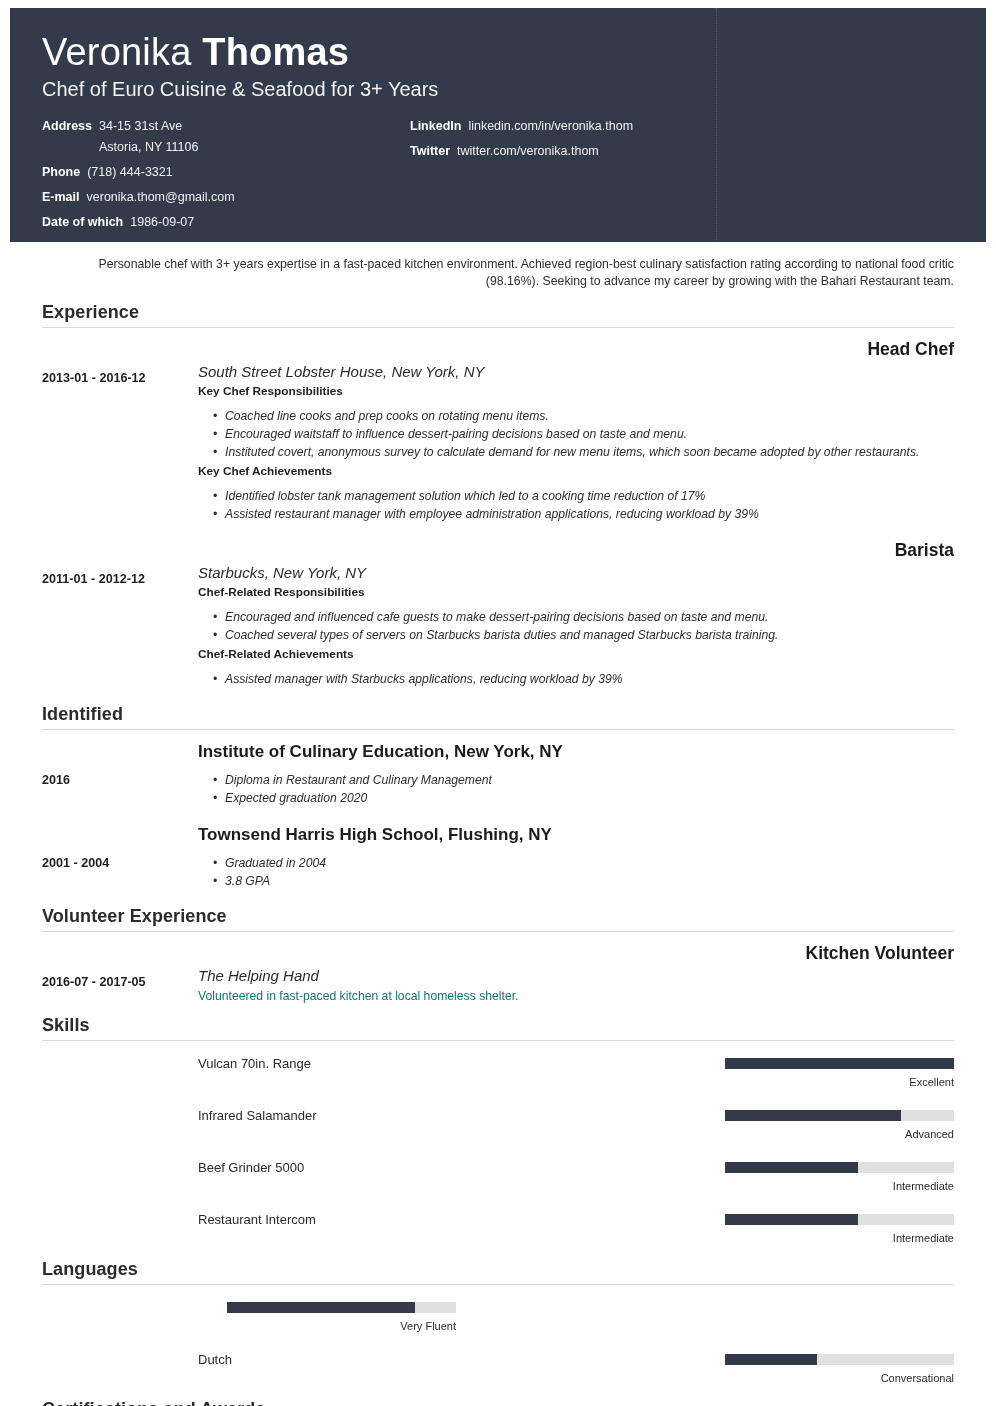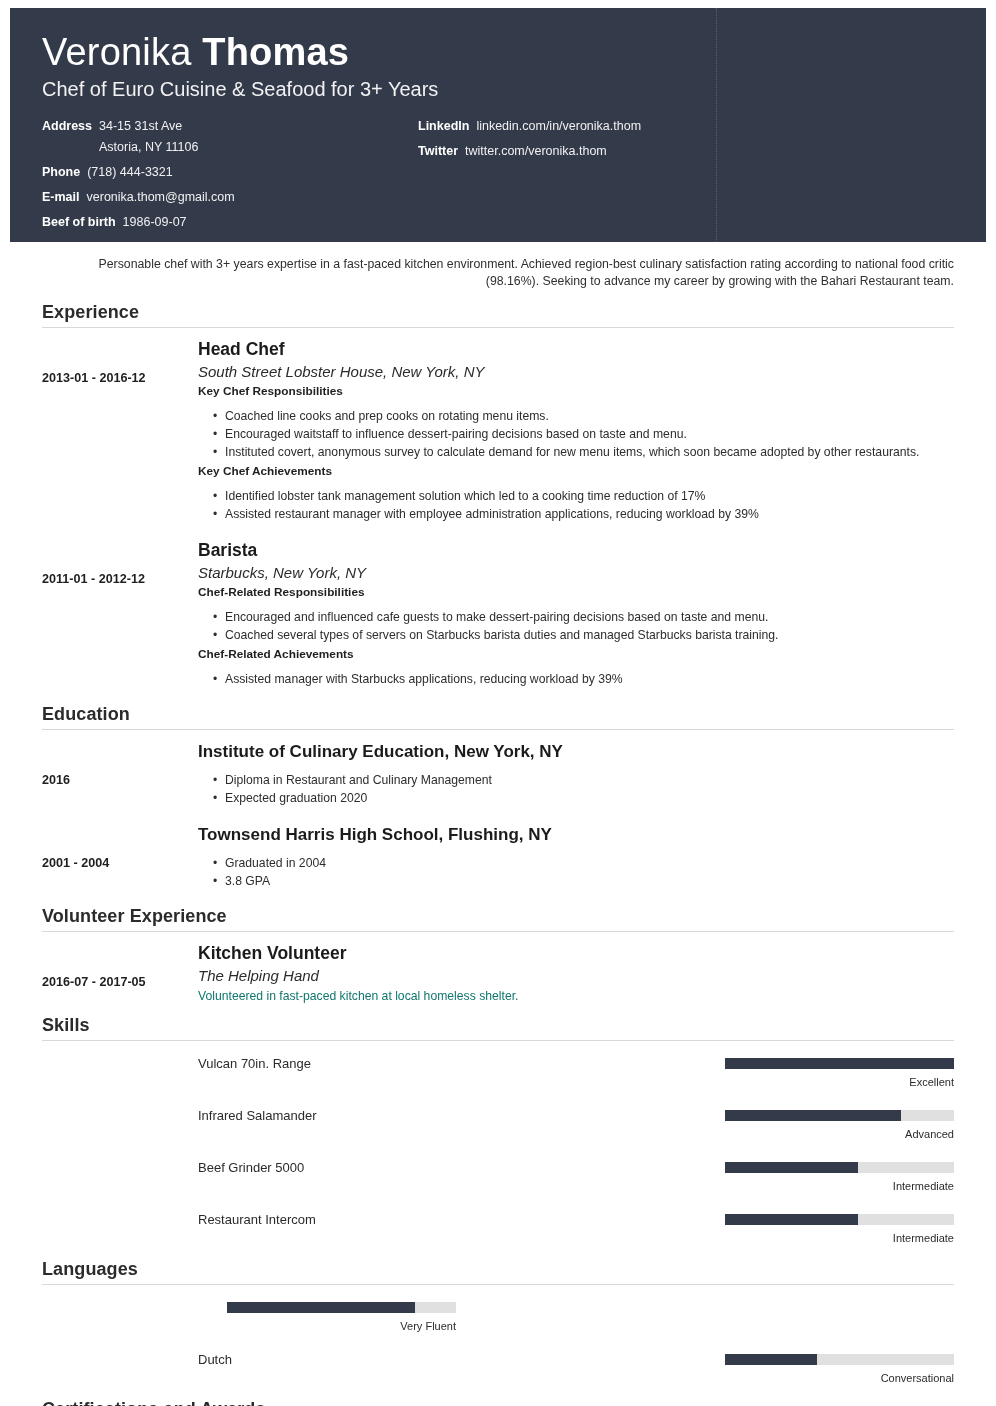--- a/index.html
+++ b/index.html
@@ -51,21 +51,21 @@
   .name b { font-weight: 700; }
   .job-title {
     font-size: 20px;
     line-height: 26px;
     font-weight: 400;
     margin: 0 0 16px 0;
     color: #f2f2f3;
   }
   .contact-grid {
     display: flex;
-    gap: 8px;
+    gap: 0px;
     margin-top: 12px;
   }
   .contact-col-left { width: 330px; flex: 0 0 330px; }
   .contact-col-right { flex: 1 1 auto; padding-left: 38px; }
   .contact-row {
     display: flex;
     align-items: baseline;
     margin-bottom: 9px;
     font-size: 12.5px;
     line-height: 16px;
@@ -113,39 +113,41 @@
     margin-top: 28px;
   }
   .entry .what { flex: 1 1 auto; }
 
   .role {
     font-size: 17.5px;
     font-weight: 700;
     color: #1b1b1b;
     margin: 0 0 3px 0;
     line-height: 22px;
+    text-align: right;
   }
   .org {
     font-size: 15px;
     font-style: italic;
     color: #2b2b2b;
     margin: 0 0 2px 0;
     line-height: 18px;
   }
   .sub-head {
     font-size: 11.8px;
     font-weight: 700;
     color: #1f1f1f;
     margin: 1px 0 1px 0;
     line-height: 16px;
   }
   ul.bullets {
     margin: 8px 0 2px 0;
     padding: 0 0 0 15px;
     list-style: none;
+    font-style: italic;
   }
   ul.bullets li {
     font-size: 12.2px;
     line-height: 18px;
     color: #2d2d2d;
     position: relative;
     padding-left: 12px;
   }
   ul.bullets li:before {
     content: "\2022";
@@ -254,21 +256,21 @@
             <span class="lbl">Phone</span>
             <span class="val">(718) 444-3321</span>
           </div>
 
           <div class="contact-row">
             <span class="lbl">E-mail</span>
             <span class="val">veronika.thom@gmail.com</span>
           </div>
 
           <div class="contact-row">
-            <span class="lbl">Beef of birth</span>
+            <span class="lbl">Date of which</span>
             <span class="val">1986-09-07</span>
           </div>
 
         </div>
 
         <div class="contact-col-right">
           <div class="contact-row">
             <span class="lbl">LinkedIn</span>
             <span class="val">linkedin.com/in/veronika.thom</span>
           </div>
@@ -319,21 +321,21 @@
             <li>Coached several types of servers on Starbucks barista duties and managed Starbucks barista training.</li>
           </ul>
 
           <div class="sub-head">Chef-Related Achievements</div>
           <ul class="bullets">
             <li>Assisted manager with Starbucks applications, reducing workload by 39%</li>
           </ul>
         </div>
       </div>
 
-      <div class="section-head">Education</div>
+      <div class="section-head">Identified</div>
 
       <div class="entry">
         <div class="when">2016</div>
         <div class="what">
           <div class="edu-title">Institute of Culinary Education, New York, NY</div>
           <ul class="bullets">
             <li>Diploma in Restaurant and Culinary Management</li>
             <li>Expected graduation 2020</li>
           </ul>
         </div>

